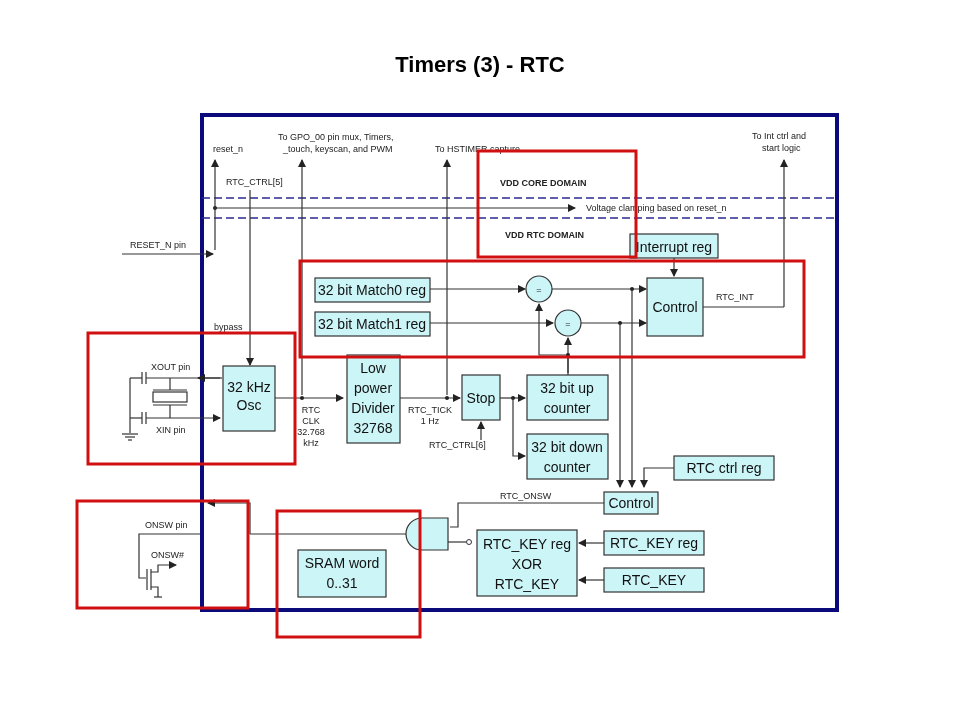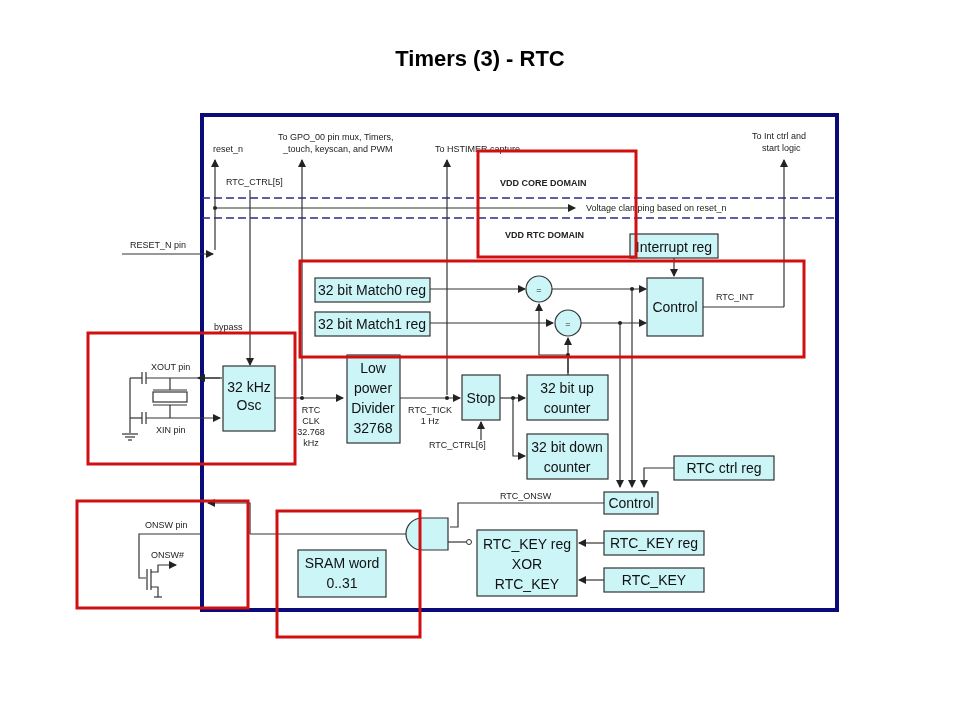--- a/index.html
+++ b/index.html
@@ -1,17 +1,17 @@
 <!DOCTYPE html>
 <html><head>
 <meta charset="utf-8">
 <style>
   html, body { margin:0; padding:0; background:#ffffff; }
   body { width:960px; height:720px; position:relative; overflow:hidden; font-family:"Liberation Sans", sans-serif; }
-  #title { position:absolute; left:0; top:46px; width:960px; text-align:center; font-weight:bold; font-size:22px; color:#000; }
+  #title { position:absolute; left:0; top:52px; width:960px; text-align:center; font-weight:bold; font-size:22px; color:#000; }
   svg { position:absolute; left:0; top:0; }
   .lbl { font-family:"Liberation Sans", sans-serif; font-size:9px; fill:#222; }
   .lblb { font-family:"Liberation Sans", sans-serif; font-size:9px; font-weight:bold; fill:#222; }
   .box { fill:#ccf5f8; stroke:#333; stroke-width:1.2; }
   .btxt { font-family:"Liberation Sans", sans-serif; font-size:14px; fill:#111; }
   .wire { stroke:#333; stroke-width:1.2; fill:none; }
   .hl { fill:none; stroke:#d01010; stroke-width:3; }
 </style>
 </head>
 <body>

